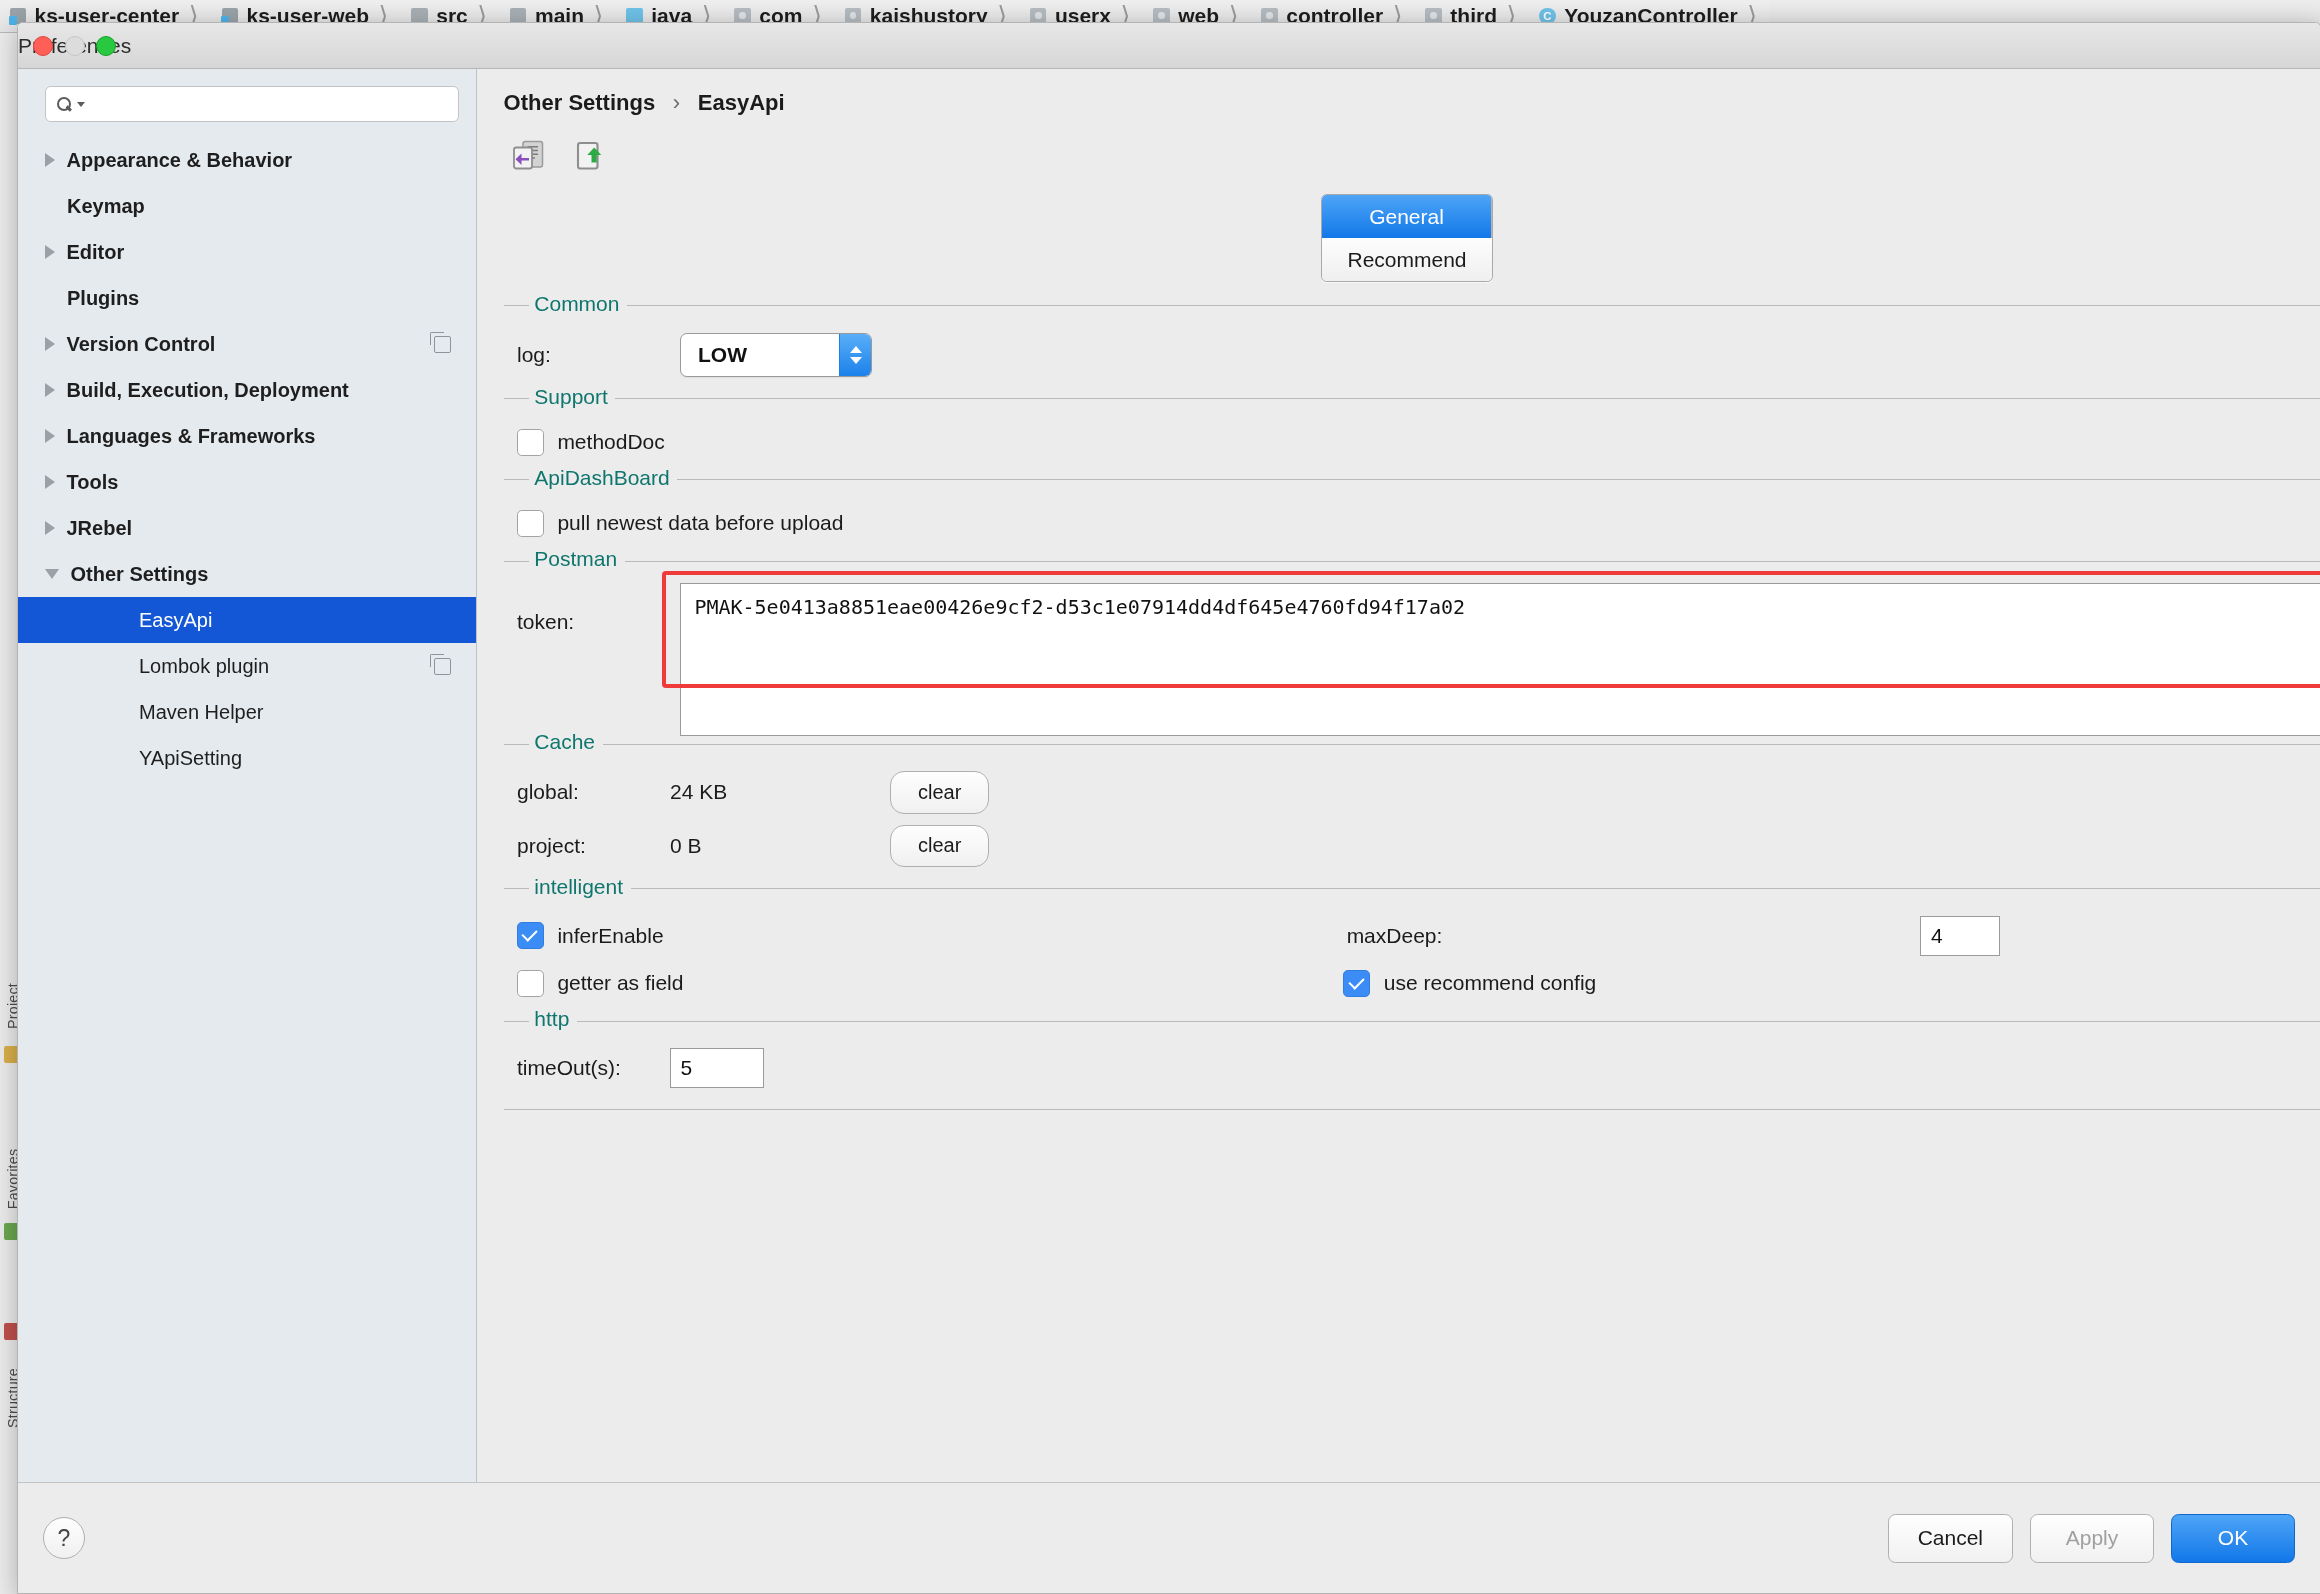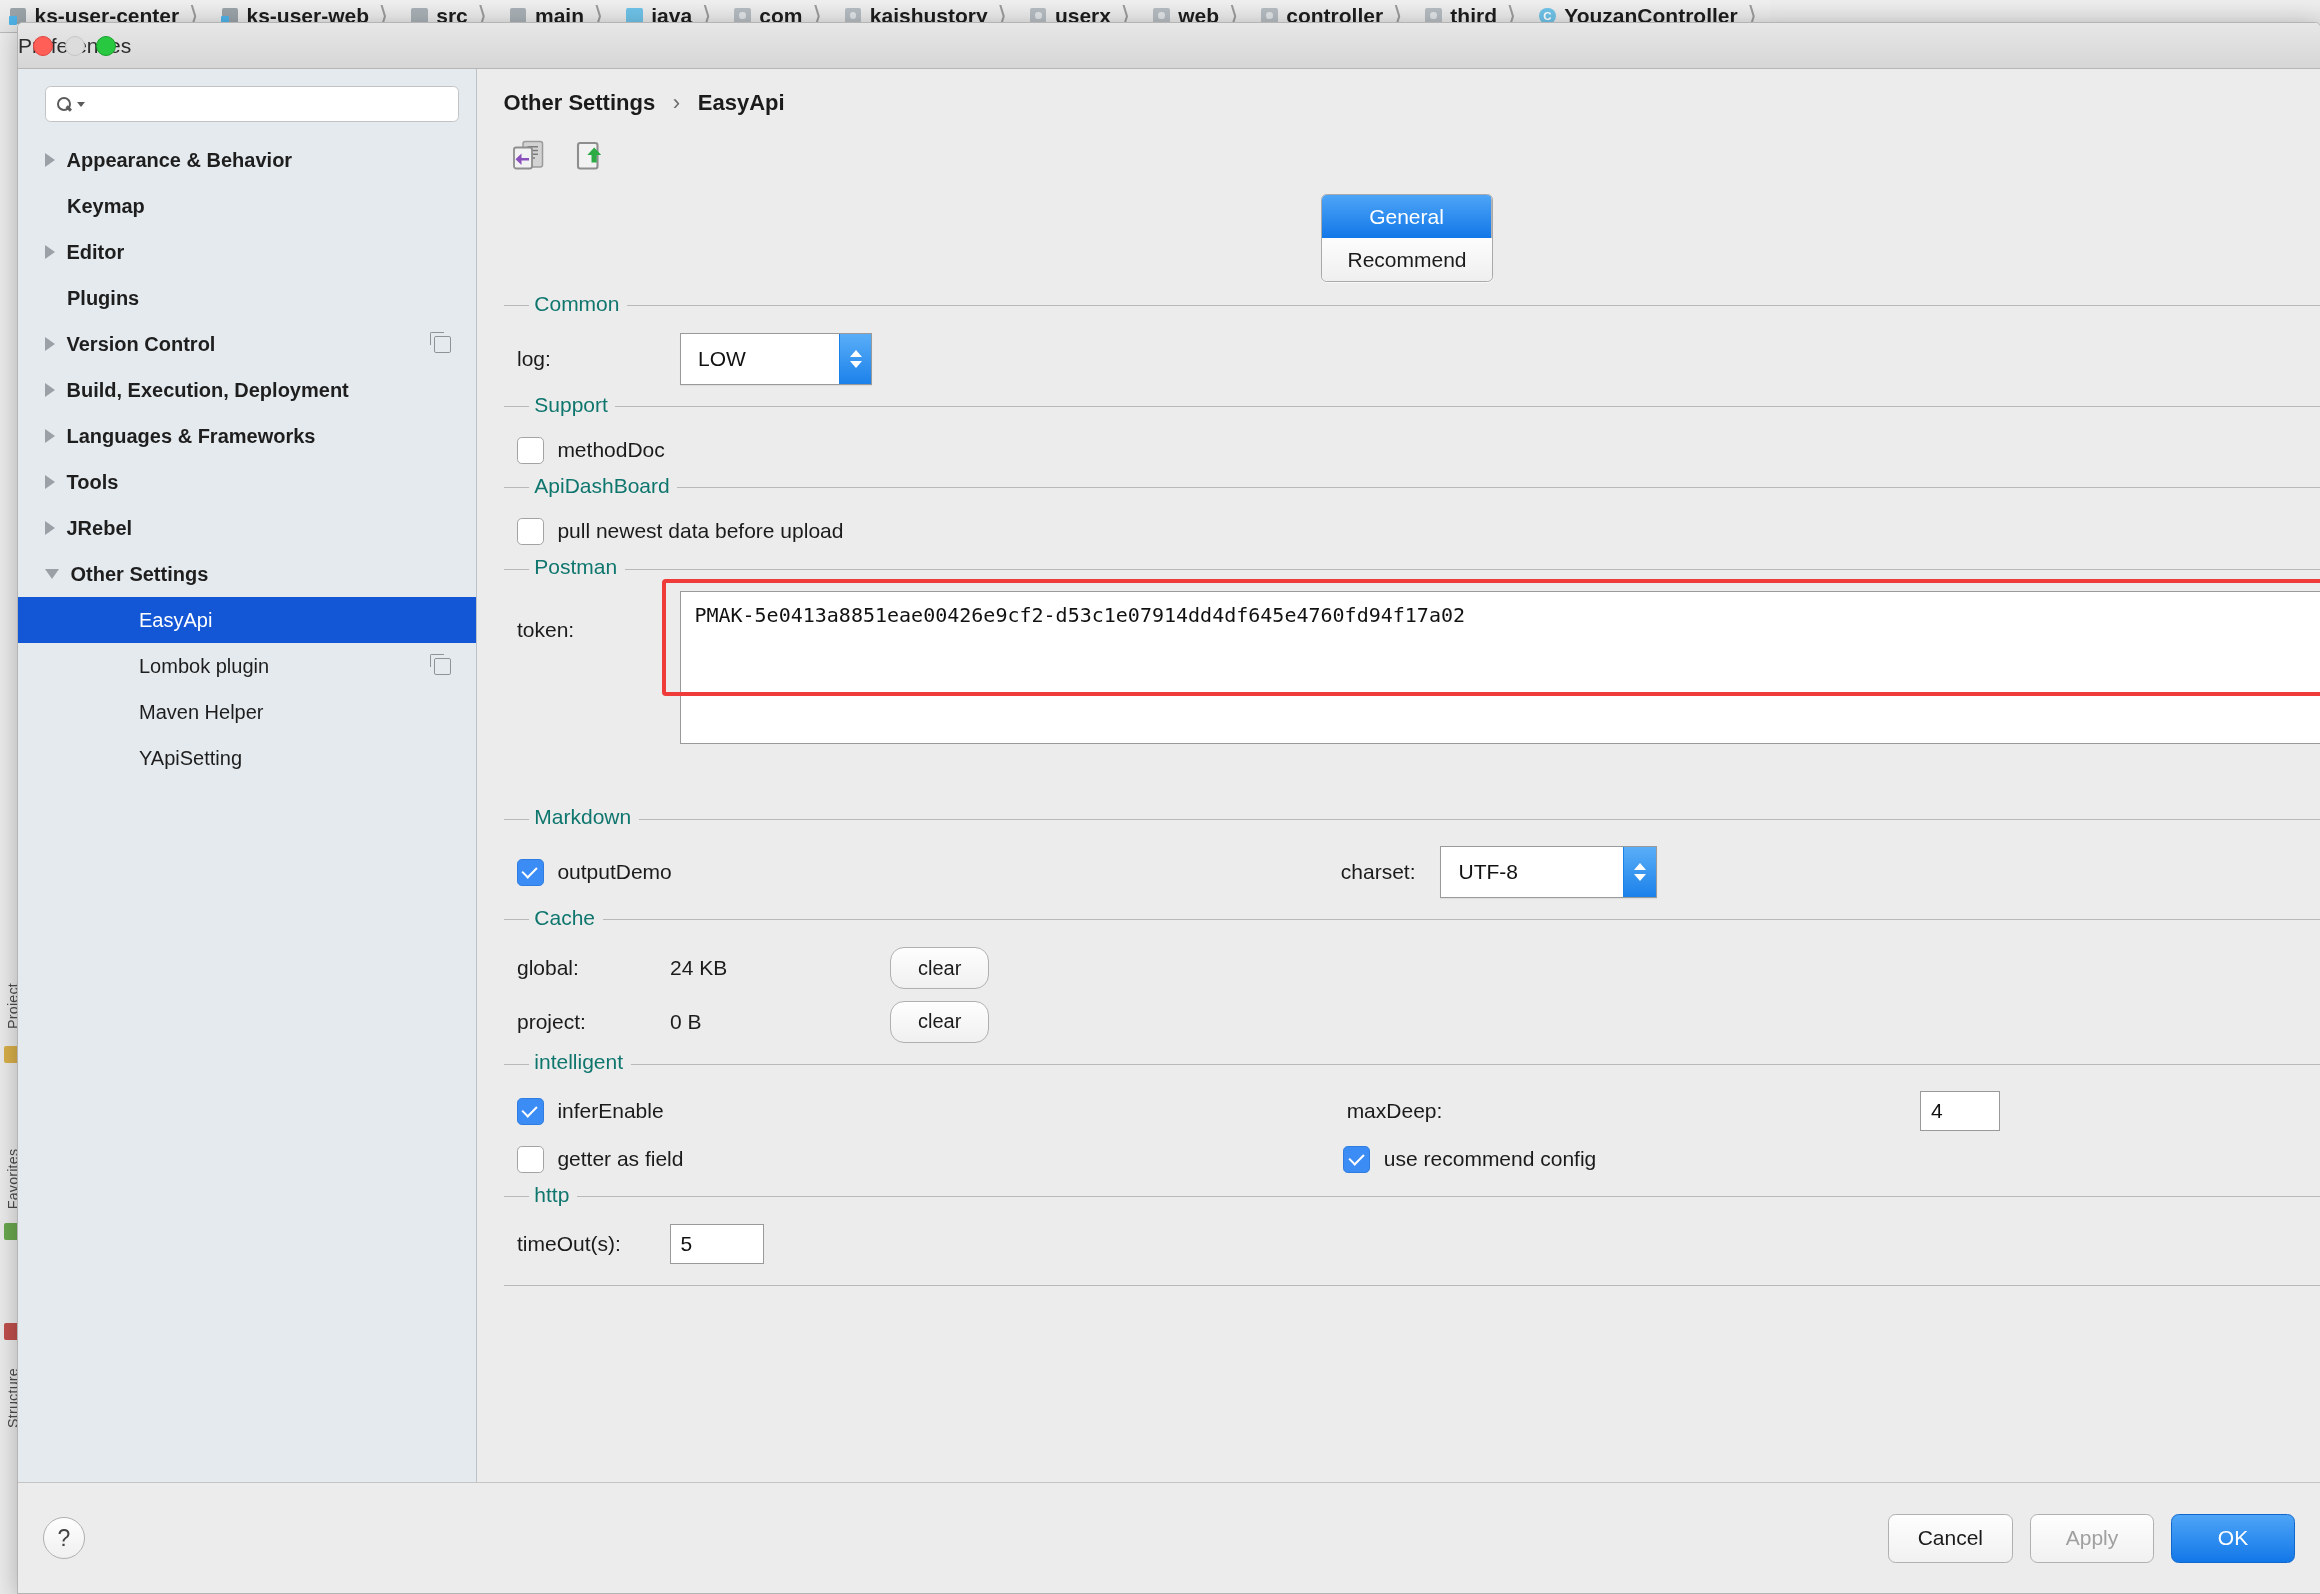--- a/index.html
+++ b/index.html
@@ -162,23 +162,24 @@
   }
   .group > .glabel {
     position:absolute; top:-14.3px; left:25px; background:#ececec;
     padding: 0 7.6px 0 5.7px; font-size:21px; color:#0f766e;
   }
   .row { display:flex; align-items:center; padding: 5.7px 0 5.7px 13.4px; min-height:44px; }
   .lab { font-size:21px; color:#1b1b1b; }
 
   
   .combo {
-    display:inline-flex; align-items:stretch; height:52px;
-    border:1px solid #9a9a9a; border-radius:0; overflow:hidden; background:#fff;
+    display:inline-flex; align-items:stretch; height:44px;
+    border:1px solid #9a9a9a; border-radius:7px; overflow:hidden; background:#fff;
     box-shadow: 0 1px 1px rgba(0,0,0,.06);
+    font-weight: bold;
   }
   .combo .val { padding: 0 17px; display:flex; align-items:center; font-size:21px; color:#111; }
   .combo .stepper {
     width:32.5px; background: linear-gradient(#5aaef8,#1b81ea);
     display:flex; flex-direction:column; align-items:center; justify-content:center; gap:3.8px;
     border-left:1px solid #1b81ea;
   }
   .combo .stepper .up { width:0;height:0;border-left:6.7px solid transparent;border-right:6.7px solid transparent;border-bottom:7.6px solid #fff;}
   .combo .stepper .dn { width:0;height:0;border-left:6.7px solid transparent;border-right:6.7px solid transparent;border-top:7.6px solid #fff;}
 
@@ -463,35 +464,20 @@
               </div>
               <div style="flex:1; position:relative;">
                 <div class="token-area">
                   <div class="token-text">PMAK-5e0413a8851eae00426e9cf2-d53c1e07914dd4df645e4760fd94f17a02</div>
                 </div>
                 <div class="redbox" style="left:-4.8px; top:-11.5px; right:-9.6px; height:117px;"></div>
               </div>
             </div>
           </div>
 
-          <div class="group" style="margin-top:67px; border-bottom:0;">
-            <div class="glabel">Markdown</div>
-            <div class="row">
-              <span class="cb on"></span>
-              <span class="lab">outputDemo</span>
-              <span class="lab" style="margin-left:669px;">charset:</span>
-              <span class="combo" style="margin-left:25px;">
-                <span class="val" style="width:182px">UTF-8</span>
-                <span class="stepper">
-                  <span class="up"></span>
-                  <span class="dn"></span>
-                </span>
-              </span>
-            </div>
-          </div>
 
           <div class="group" style="border-bottom:0;">
             <div class="glabel">Cache</div>
             <div class="row">
               <span class="lab" style="width:153px">global:</span>
               <span class="lab" style="width:220px">24 KB</span>
               <button class="btn">clear</button>
             </div>
             <div class="row">
               <span class="lab" style="width:153px">project:</span>

